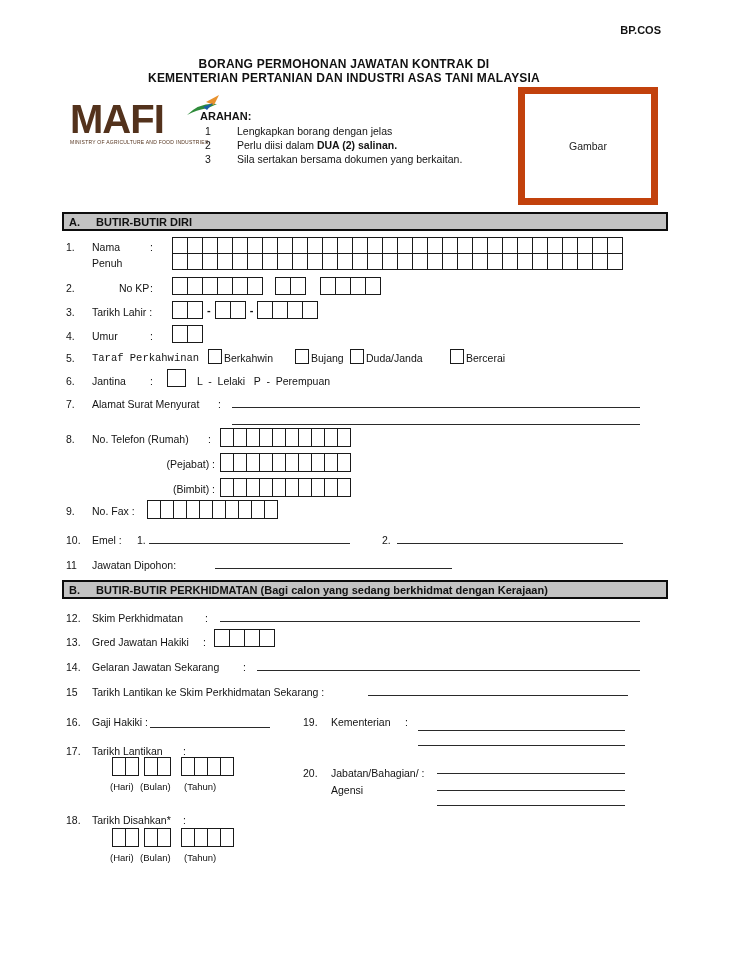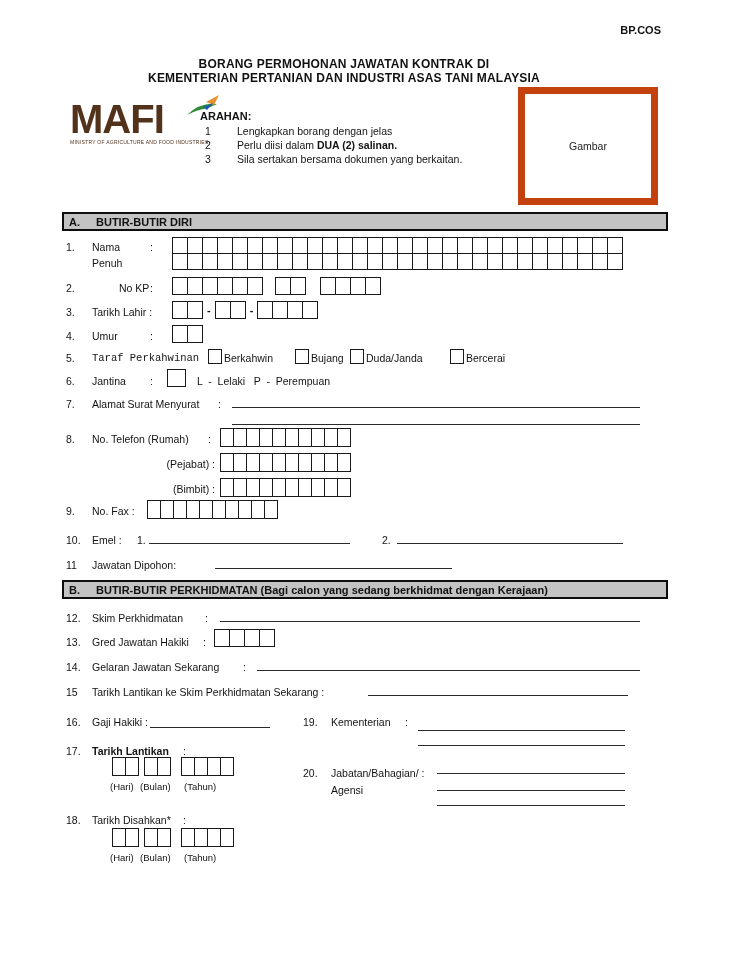--- a/index.html
+++ b/index.html
@@ -342,21 +342,21 @@
   <div class="t" style="left:92px;top:716px;">Gaji Hakiki :</div>
   <div class="wline" style="left:150px;top:713px;width:120px;"></div>
 
   <div class="t" style="left:303px;top:716px;">19.</div>
   <div class="t" style="left:331px;top:716px;">Kementerian</div>
   <div class="t" style="left:405px;top:716px;">:</div>
   <div class="wline" style="left:418px;top:716px;width:207px;"></div>
   <div class="wline" style="left:418px;top:731px;width:207px;"></div>
 
   <div class="t" style="left:66px;top:745px;">17.</div>
-  <div class="t" style="left:92px;top:745px;font-weight:bold;">Tarikh Lantikan</div>
+  <div class="t" style="left:92px;top:745px;">Tarikh Lantikan</div>
   <div class="t" style="left:183px;top:745px;">:</div>
   <div class="grid hgroups" style="left:112px;top:757px;">
     <div class="cellrow cells-dt">
         <span class="cell"></span>
         <span class="cell"></span>
       </div>
     <div class="gap5"></div>
     <div class="cellrow cells-dt">
         <span class="cell"></span>
         <span class="cell"></span>

